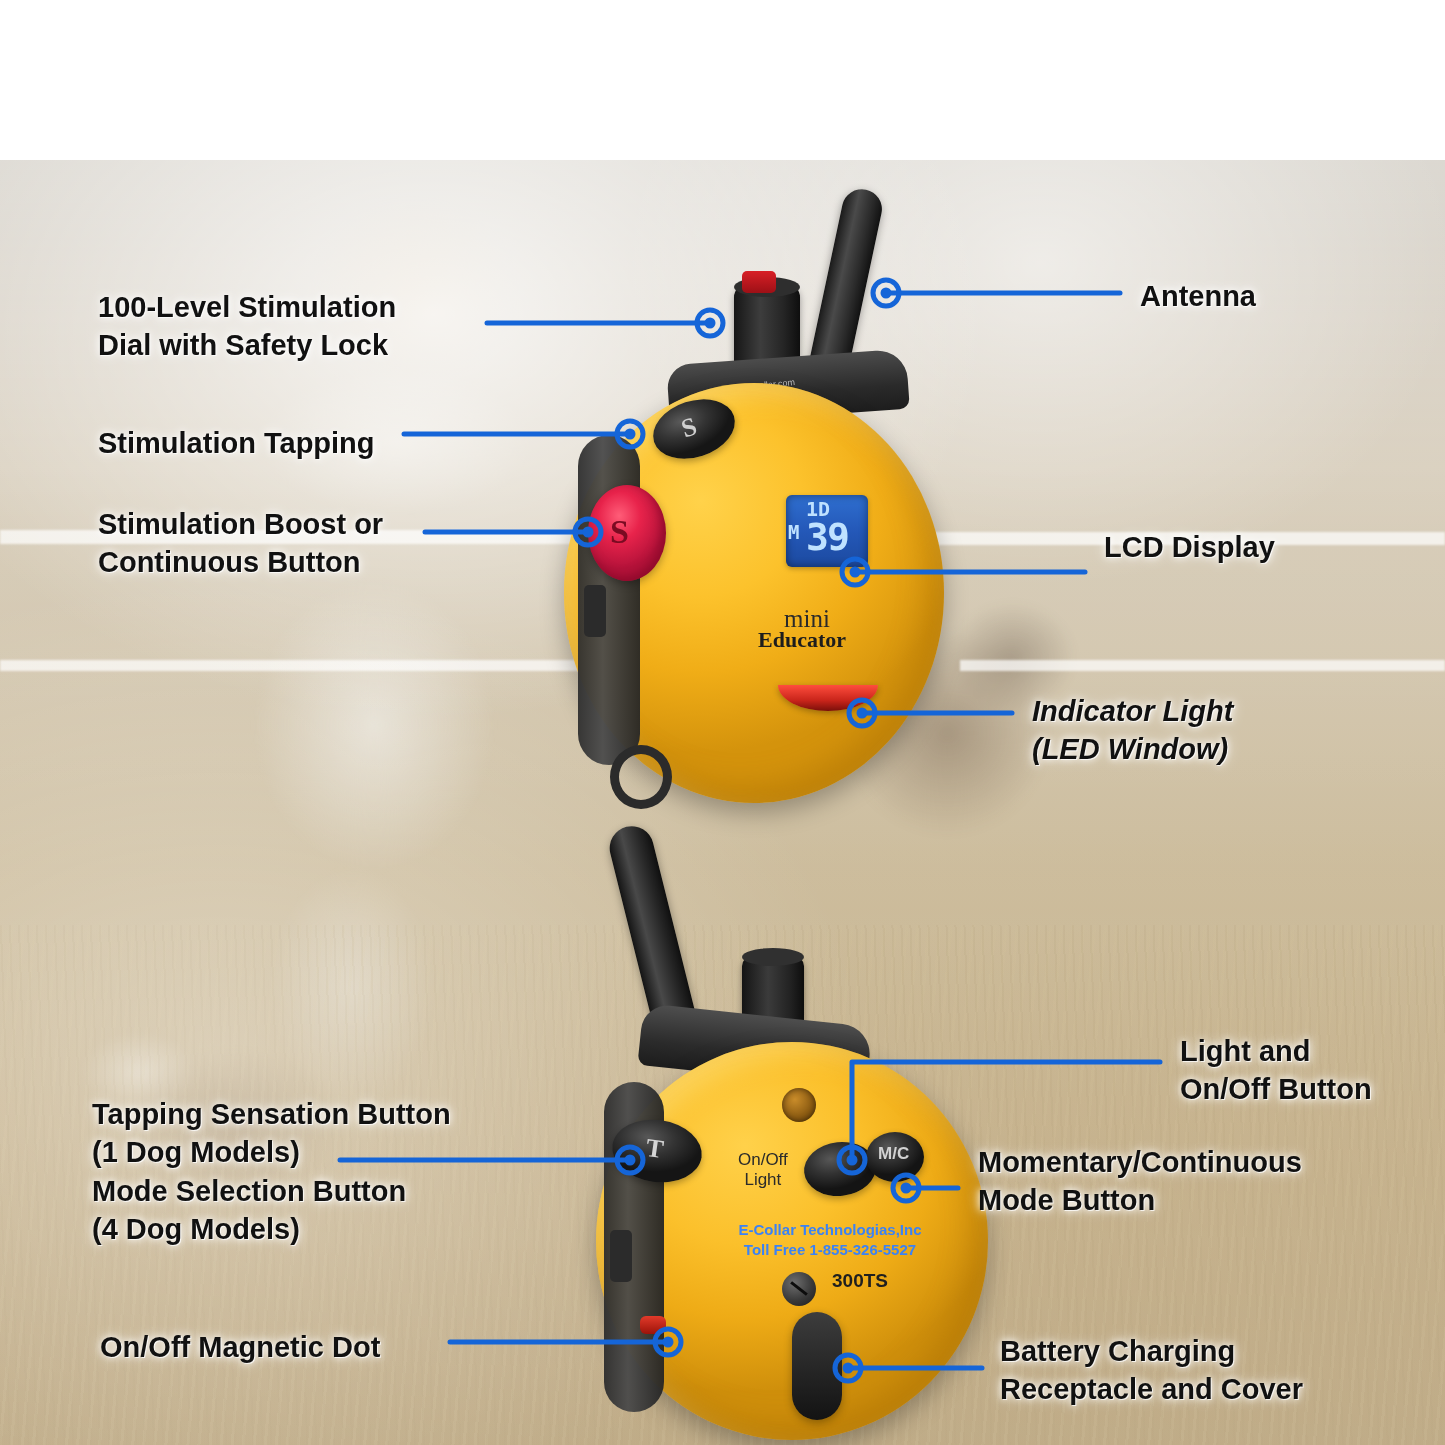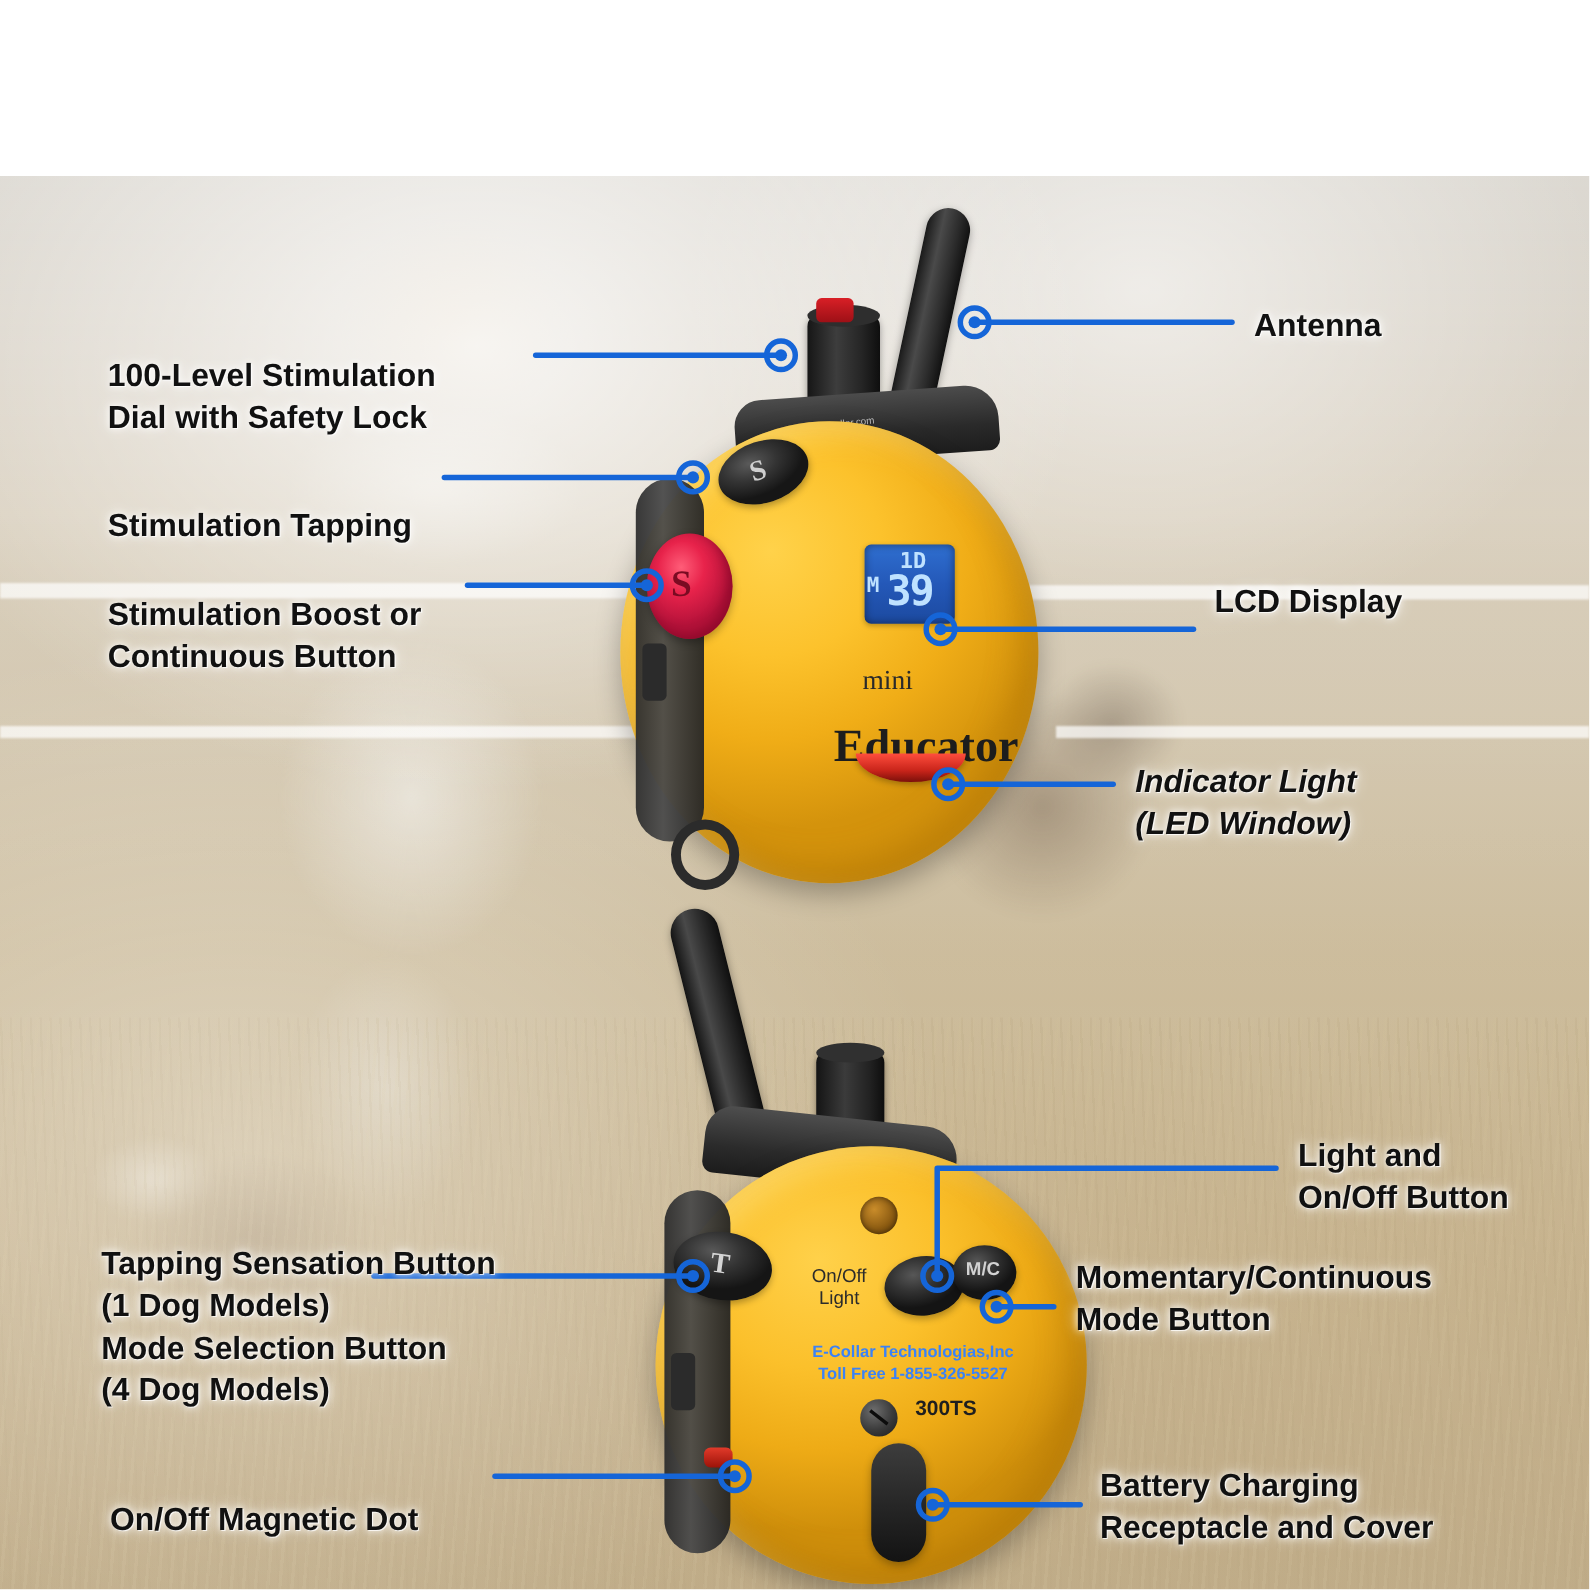--- a/index.html
+++ b/index.html
@@ -124,21 +124,21 @@
     font-weight: bold;
     line-height: 1.32;
     white-space: pre-line;
     z-index: 30;
     text-shadow:
        0 0 7px rgba(255,255,255,0.95),
        0 0 14px rgba(255,255,255,0.85),
        1px 1px 0 rgba(255,255,255,0.75);
   }
   .callout.right { text-align: left; }
-  .callout.left  { text-align: left; margin-top: 35px; }
+  .callout.left  { text-align: left; }
 
   
   #leader-svg {
     position: absolute;
     left: 0; top: 0;
     width: 1445px;
     height: 1445px;
     z-index: 25;
     pointer-events: none;
   }
@@ -247,35 +247,34 @@
     background: linear-gradient(180deg, #2f6fd0 0%, #2458b8 50%, #1c4aa0 100%);
     box-shadow: inset 0 0 8px rgba(0,0,0,0.45), 0 2px 5px rgba(0,0,0,0.25);
     overflow: hidden;
   }
   .lcd-text {
     position: absolute;
     color: #bfe2ff;
     font-family: "DejaVu Sans Mono", monospace;
     font-weight: bold;
   }
-  #lcd-1d { left: 32px; top: 2px; font-size: 20px; }
+  #lcd-1d { left: 20px; top: 2px; font-size: 20px; }
   #lcd-m  { left: 2px;  top: 26px; font-size: 19px; }
   #lcd-val{ left: 20px; top: 20px; font-size: 38px; letter-spacing: -2px; }
   #top-brand-mini {
     position: absolute;
     left: 236px; top: 420px;
     font-size: 25px; color: #2a2a2a; font-weight: normal;
     font-family: "Liberation Serif", serif;
   }
   #top-brand-educator {
     position: absolute;
     left: 210px; top: 442px;
-    font-size: 42px; color: #1d1d1d; font-weight: bold;
+    font-size: 22px; color: #1d1d1d; font-weight: bold;
     font-family: "Liberation Serif", serif;
-    margin-top: 28px;
   }
   #top-led {
     position: absolute;
     left: 230px; top: 500px;
     width: 100px; height: 26px;
     border-radius: 0 0 50px 50px / 0 0 26px 26px;
     background: linear-gradient(180deg, #ff4d3d 0%, #c8241a 60%, #7a0f0a 100%);
     box-shadow: 0 2px 6px rgba(0,0,0,0.3);
   }
   #top-loop {

